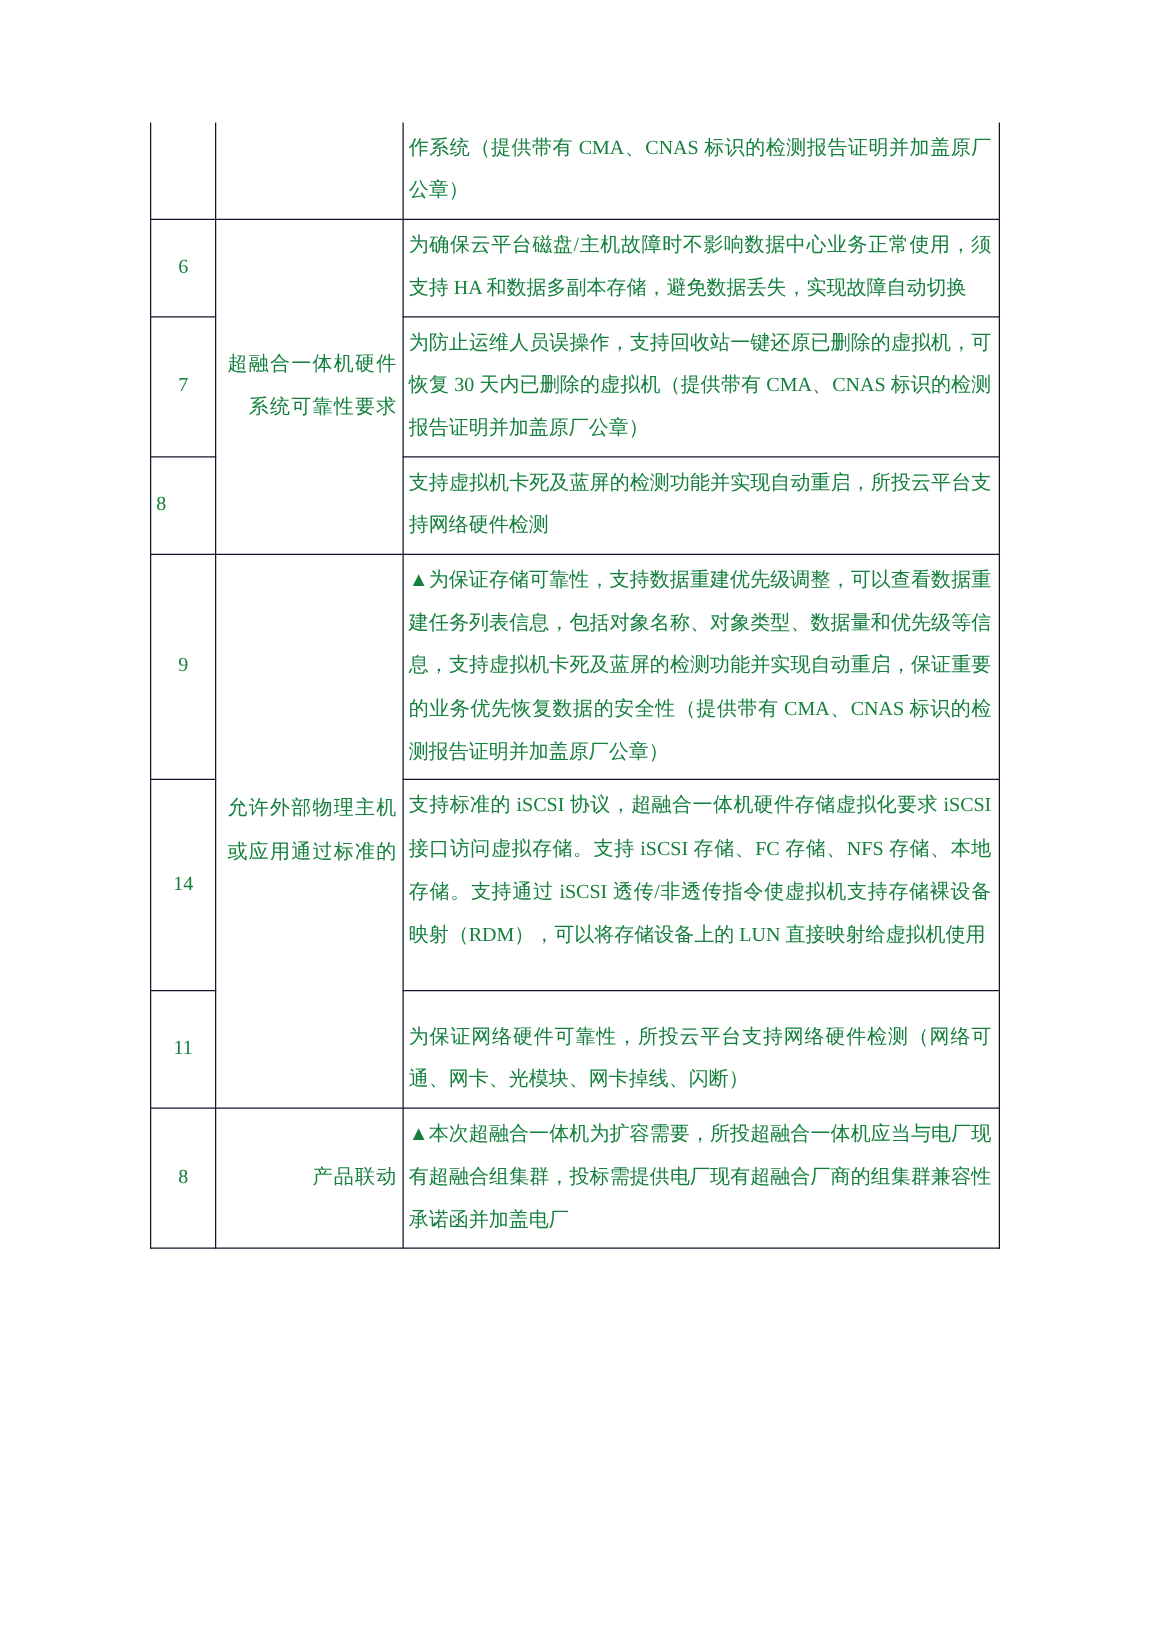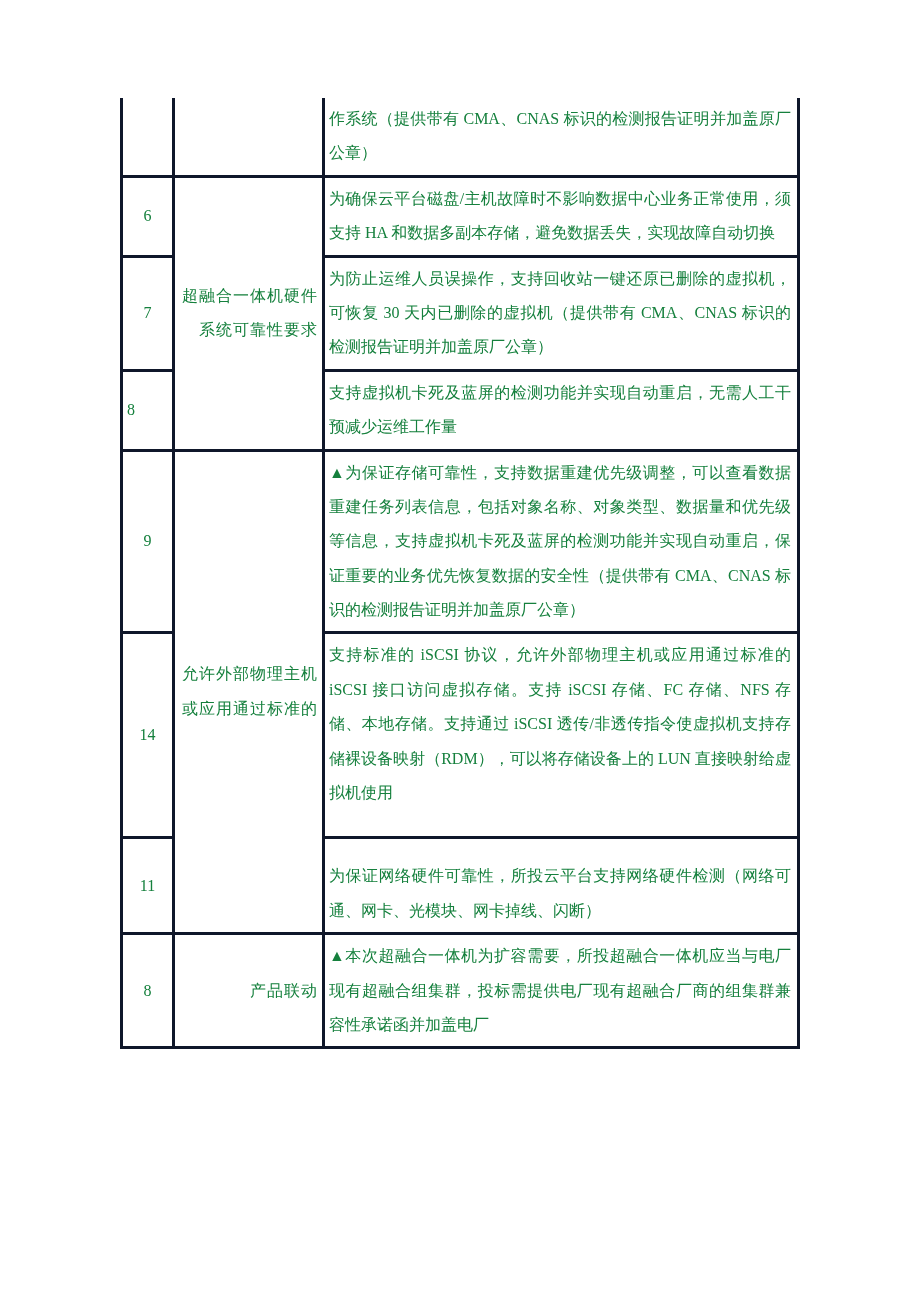--- a/index.html
+++ b/index.html
@@ -18,21 +18,21 @@
   }
   table {
     border-collapse: collapse;
     width: 100%;
     table-layout: fixed;
   }
   col.num  { width: 52px; }
   col.cat  { width: 150px; }
   col.desc { width: auto; }
   td {
-    border: 3px solid #0f172a;
+    border: 1px solid #0f172a;
     vertical-align: middle;
     padding: 0 4px;
   }
   td.num {
     text-align: center;
   }
   td.cat {
     text-align: right;
     letter-spacing: 1px;
   }
@@ -66,31 +66,31 @@
         <td class="num"><span>6</span></td>
         <td class="cat" rowspan="3"><span>超融合一体机硬件系统可靠性要求</span></td>
         <td class="desc"><span>为确保云平台磁盘/主机故障时不影响数据中心业务正常使用，须支持 HA 和数据多副本存储，避免数据丢失，实现故障自动切换</span></td>
       </tr>
       <tr>
         <td class="num"><span>7</span></td>
         <td class="desc"><span>为防止运维人员误操作，支持回收站一键还原已删除的虚拟机，可恢复 30 天内已删除的虚拟机（提供带有 CMA、CNAS 标识的检测报告证明并加盖原厂公章）</span></td>
       </tr>
       <tr>
         <td class="num" style="text-align:left;"><span>8</span></td>
-        <td class="desc"><span>支持虚拟机卡死及蓝屏的检测功能并实现自动重启，无需人工干预减少运维工作量</span></td>
+        <td class="desc"><span>支持虚拟机卡死及蓝屏的检测功能并实现自动重启，所投云平台支持网络硬件检测</span></td>
       </tr>
 
       <tr>
         <td class="num"><span>9</span></td>
         <td class="cat" rowspan="3"><span>允许外部物理主机或应用通过标准的</span></td>
         <td class="desc"><span>▲为保证存储可靠性，支持数据重建优先级调整，可以查看数据重建任务列表信息，包括对象名称、对象类型、数据量和优先级等信息，支持虚拟机卡死及蓝屏的检测功能并实现自动重启，保证重要的业务优先恢复数据的安全性（提供带有 CMA、CNAS 标识的检测报告证明并加盖原厂公章）</span></td>
       </tr>
       <tr>
         <td class="num"><span>14</span></td>
-        <td class="desc" style="padding-bottom:26px;"><span>支持标准的 iSCSI 协议，允许外部物理主机或应用通过标准的 iSCSI 接口访问虚拟存储。支持 iSCSI 存储、FC 存储、NFS 存储、本地存储。支持通过 iSCSI 透传/非透传指令使虚拟机支持存储裸设备映射（RDM），可以将存储设备上的 LUN 直接映射给虚拟机使用</span></td>
+        <td class="desc" style="padding-bottom:26px;"><span>支持标准的 iSCSI 协议，超融合一体机硬件存储虚拟化要求 iSCSI 接口访问虚拟存储。支持 iSCSI 存储、FC 存储、NFS 存储、本地存储。支持通过 iSCSI 透传/非透传指令使虚拟机支持存储裸设备映射（RDM），可以将存储设备上的 LUN 直接映射给虚拟机使用</span></td>
       </tr>
       <tr>
         <td class="num"><span>11</span></td>
         <td class="desc" style="padding-top:20px;margin-left:20px;"><span>为保证网络硬件可靠性，所投云平台支持网络硬件检测（网络可通、网卡、光模块、网卡掉线、闪断）</span></td>
       </tr>
 
       <tr>
         <td class="num"><span>8</span></td>
         <td class="cat"><span>产品联动</span></td>
         <td class="desc"><span>▲本次超融合一体机为扩容需要，所投超融合一体机应当与电厂现有超融合组集群，投标需提供电厂现有超融合厂商的组集群兼容性承诺函并加盖电厂</span></td>

